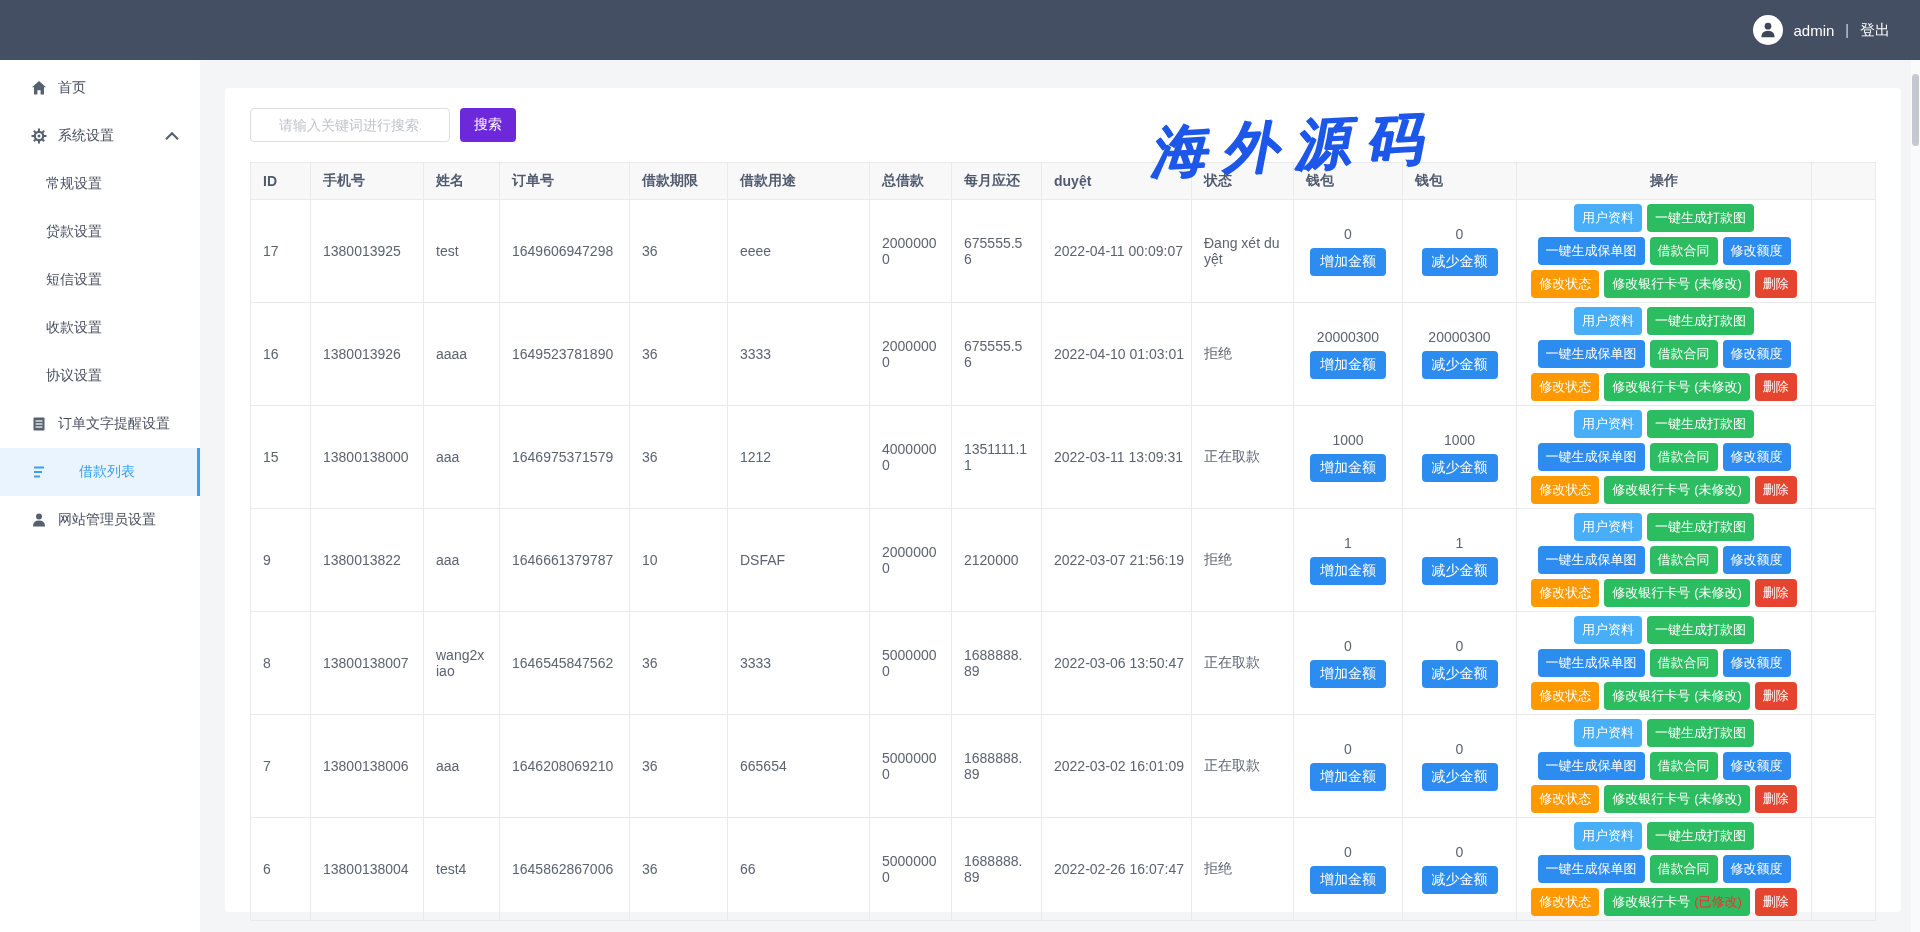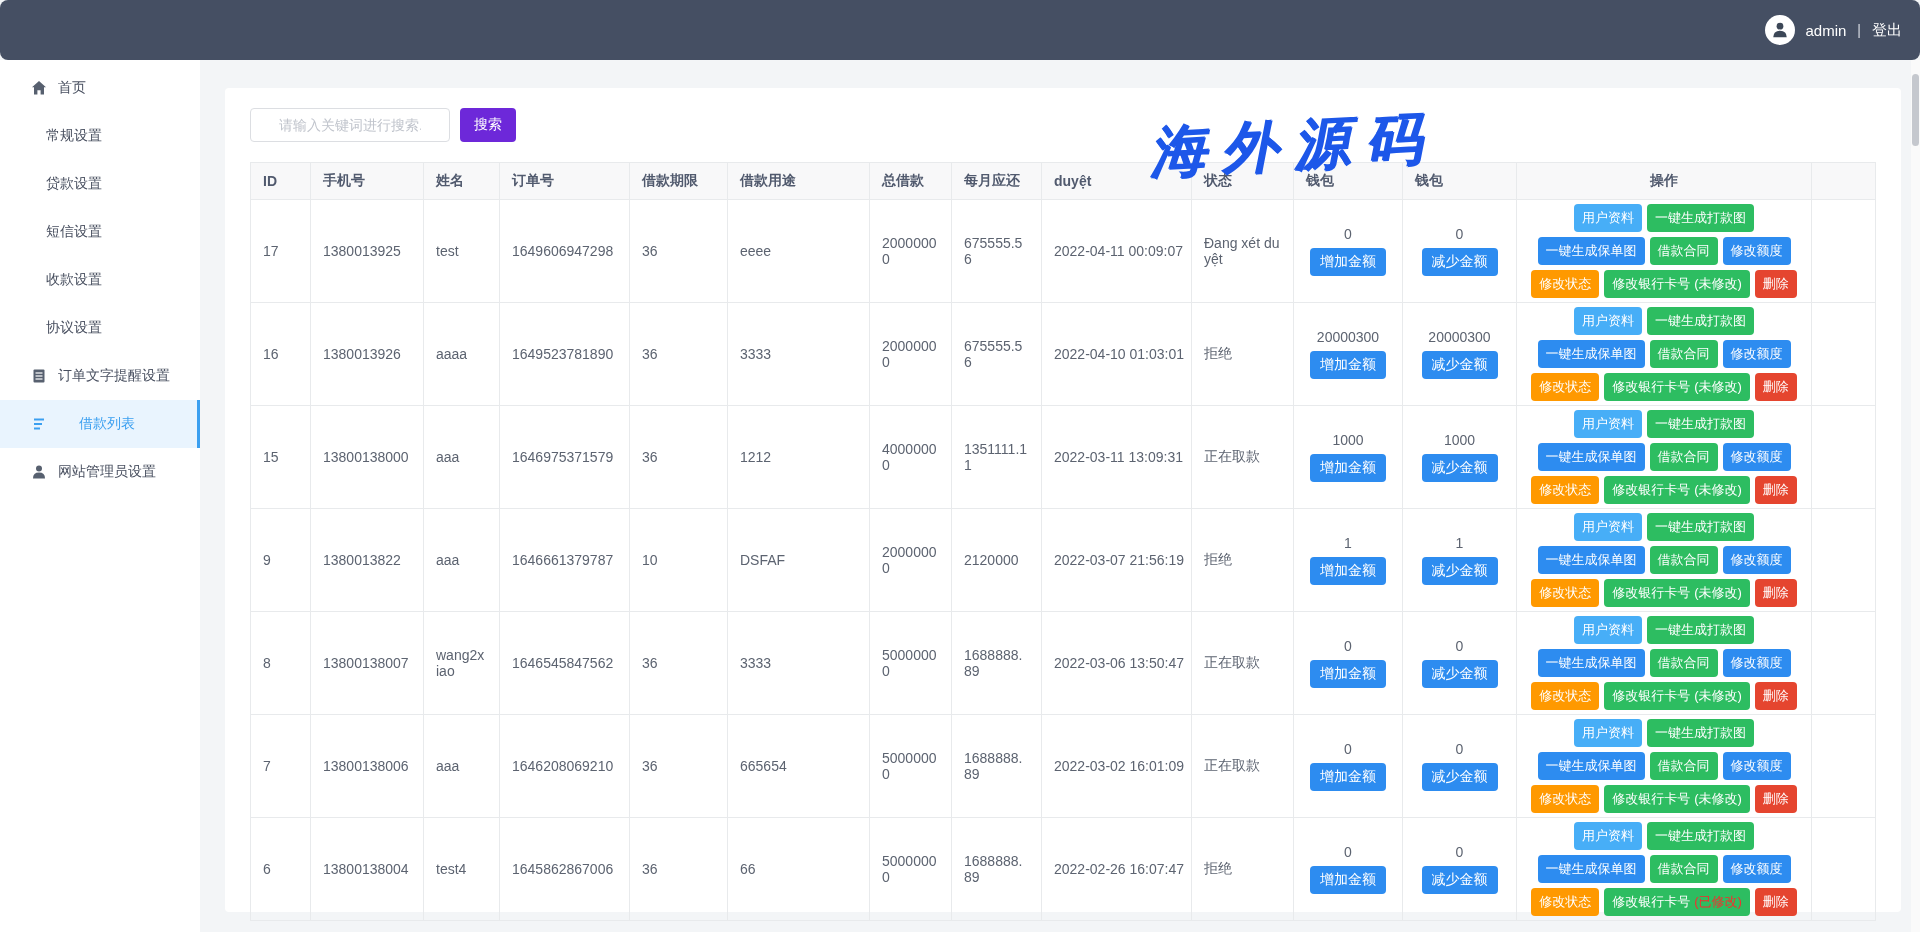--- a/index.html
+++ b/index.html
@@ -1,21 +1,21 @@
 <!DOCTYPE html>
 <html><head>
 <meta charset="utf-8">
 <style>
   * { box-sizing: border-box; margin: 0; padding: 0; }
   html,body { width:1920px; height:932px; overflow:hidden;
     font-family:"Liberation Sans",sans-serif; background:#f3f5f7; }
 
   
   .topbar { height:60px; background:#454f63; display:flex; align-items:center;
-    justify-content:flex-end; padding-right:18px; gap:11px;border-radius:8px; }
+    justify-content:flex-end; padding-right:30px; gap:11px; }
   .avatar { width:30px; height:30px; border-radius:50%; background:#fff;
     display:flex; align-items:center; justify-content:center; cursor:pointer; }
   .avatar svg { width:18px; height:18px; color:#3c4757; }
   .topbar-text { color:#fff; font-size:15px; cursor:pointer; }
   .topbar-sep { color:#d8dce3; font-size:14px; cursor:default; }
 
   
   .layout { display:flex; height:872px; }
   .sidebar { width:200px; background:#fff; padding-top:4px; flex:none; }
   .side-item { height:48px; display:flex; align-items:center; gap:11px;
@@ -94,20 +94,40 @@
 </div>
 
 <div class="layout">
 
   <div class="sidebar">
     <div class="side-item">
       <svg viewBox="0 0 16 16" fill="currentColor">
           <path d="M8 1 L15 7.2 H13 V14.5 H9.6 V10.2 H6.4 V14.5 H3 V7.2 H1 Z"></path>
         </svg>
       <span>首页</span>
+    </div>
+    <div class="side-item">
+      <svg viewBox="0 0 16 16">
+          <circle cx="8" cy="8" r="4.2" fill="none" stroke="currentColor" stroke-width="2.2"></circle>
+          <g stroke="currentColor" stroke-width="2">
+            <line x1="8" y1="0.5" x2="8" y2="3"></line>
+            <line x1="8" y1="13" x2="8" y2="15.5"></line>
+            <line x1="0.5" y1="8" x2="3" y2="8"></line>
+            <line x1="13" y1="8" x2="15.5" y2="8"></line>
+            <line x1="2.8" y1="2.8" x2="4.6" y2="4.6"></line>
+            <line x1="11.4" y1="11.4" x2="13.2" y2="13.2"></line>
+            <line x1="2.8" y1="13.2" x2="4.6" y2="11.4"></line>
+            <line x1="11.4" y1="4.6" x2="13.2" y2="2.8"></line>
+          </g>
+          <circle cx="8" cy="8" r="1.5" fill="currentColor"></circle>
+        </svg>
+      <span>系统设置</span>
+      <svg class="chev" viewBox="0 0 12 8" fill="none" stroke="currentColor" stroke-width="1.6">
+          <polyline points="1.5,6.5 6,2 10.5,6.5"></polyline>
+        </svg>
     </div>
     <div class="side-item side-sub">
       <span>常规设置</span>
     </div>
     <div class="side-item side-sub">
       <span>贷款设置</span>
     </div>
     <div class="side-item side-sub">
       <span>短信设置</span>
     </div>

